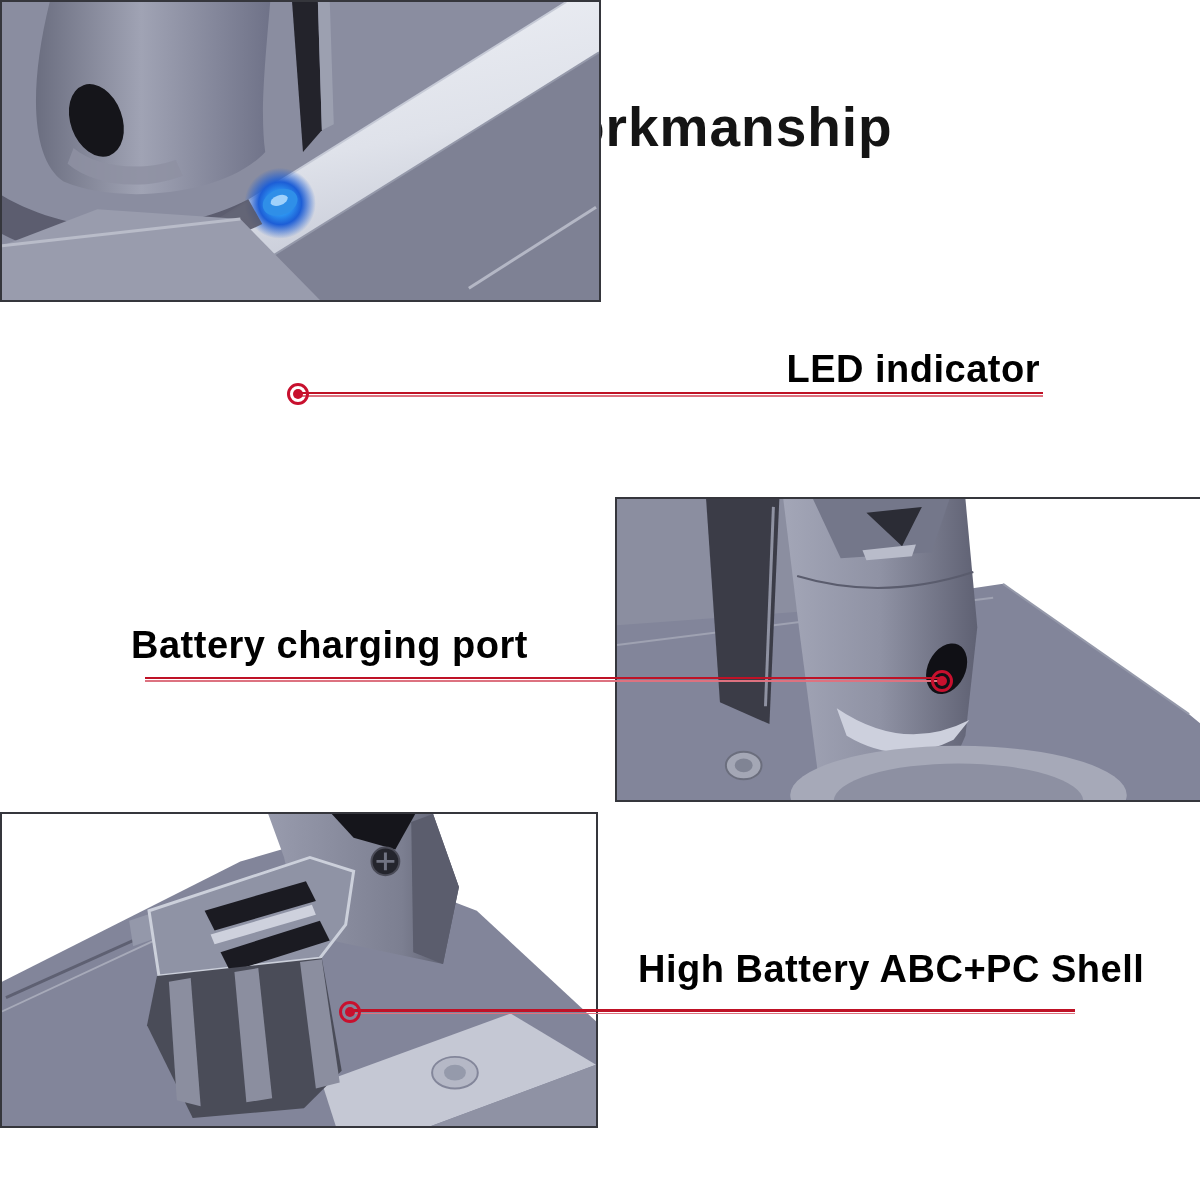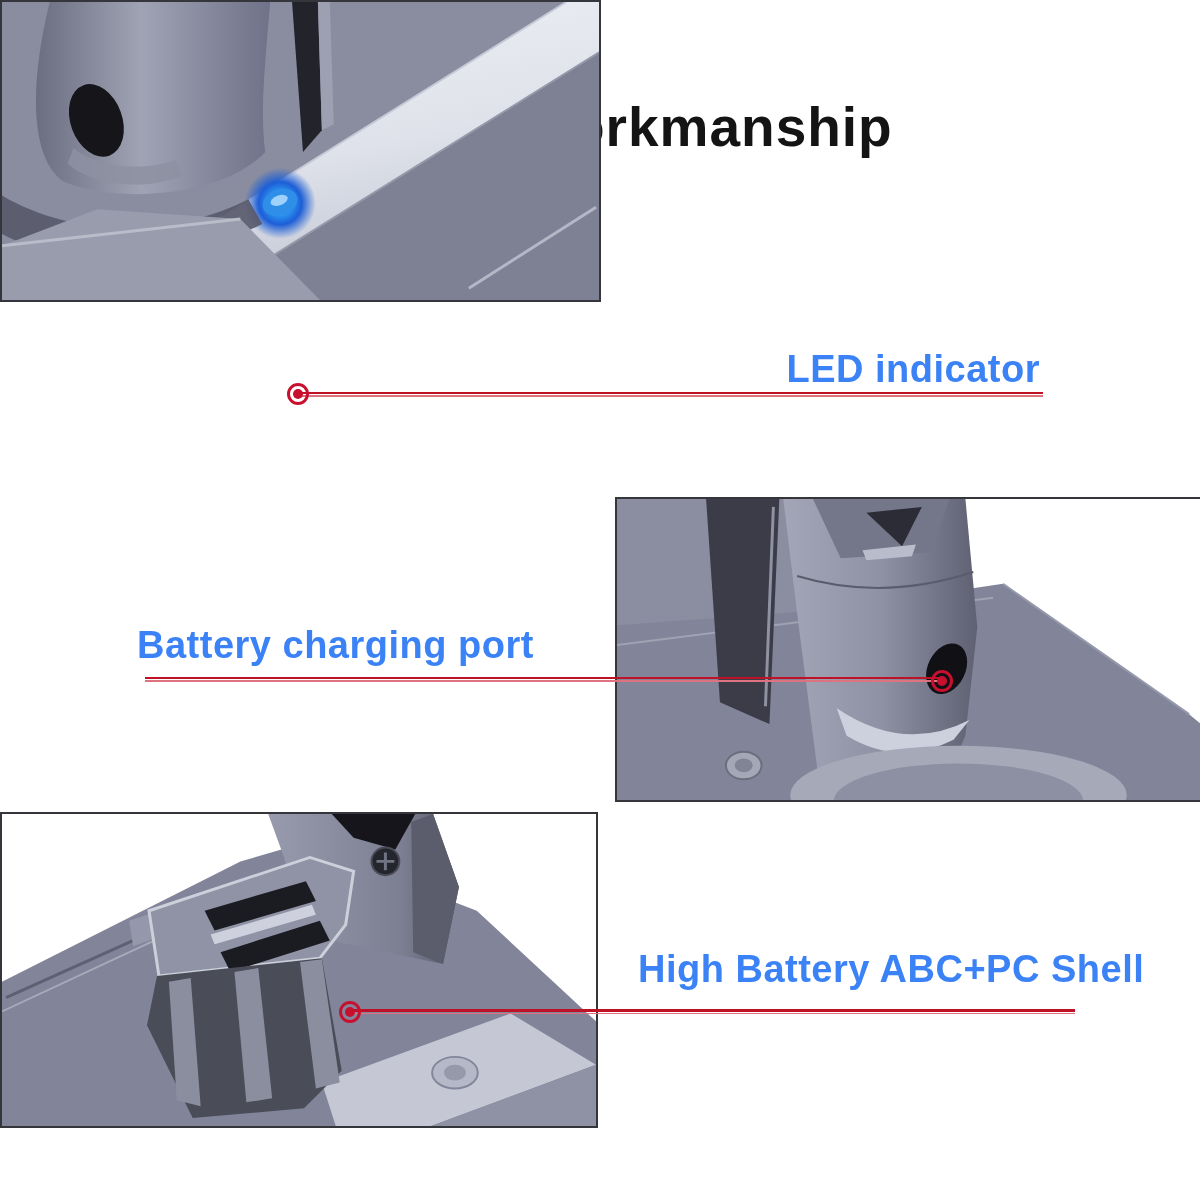--- a/index.html
+++ b/index.html
@@ -11,24 +11,24 @@
          font-size:55px;font-weight:bold;letter-spacing:1px;color:#141414;
          white-space:nowrap;}
 
   .photo{position:absolute;border:2px solid #35363c;box-sizing:border-box;
          background:#8b8ea0;z-index:1;overflow:hidden;margin:0;padding:0;}
   .photo svg{display:block;width:100%;height:100%;}
   .photo1{left:0;top:178;width:601px;height:302px;}
   .photo2{left:615px;top:497px;width:588px;height:305px;}
   .photo3{left:0;top:812px;width:598px;height:316px;}
 
-  .callout{position:absolute;font-size:38px;font-weight:bold;color:#3b82f6;
+  .callout{position:absolute;font-size:38px;font-weight:bold;color:#000000;
            letter-spacing:0.5px;white-space:nowrap;z-index:4;line-height:1.1;}
   .callout1{top:349px;right:160px;text-align:right;}
-  .callout2{top:625px;left:137px;}
+  .callout2{top:625px;left:131px;}
   .callout3{top:949px;left:638px;}
 
   .leader{position:absolute;height:5px;z-index:5;
      background:linear-gradient(to bottom,
         #bf1226 0%, #bf1226 50%,
         rgba(255,255,255,0) 50%, rgba(255,255,255,0) 70%,
         #dd7280 70%, #dd7280 100%);}
   .leader1{left:298px;top:392px;width:745px;}
   .leader2{left:145px;top:677px;width:797px;}
   .leader3{left:350px;top:1009px;width:725px;}

